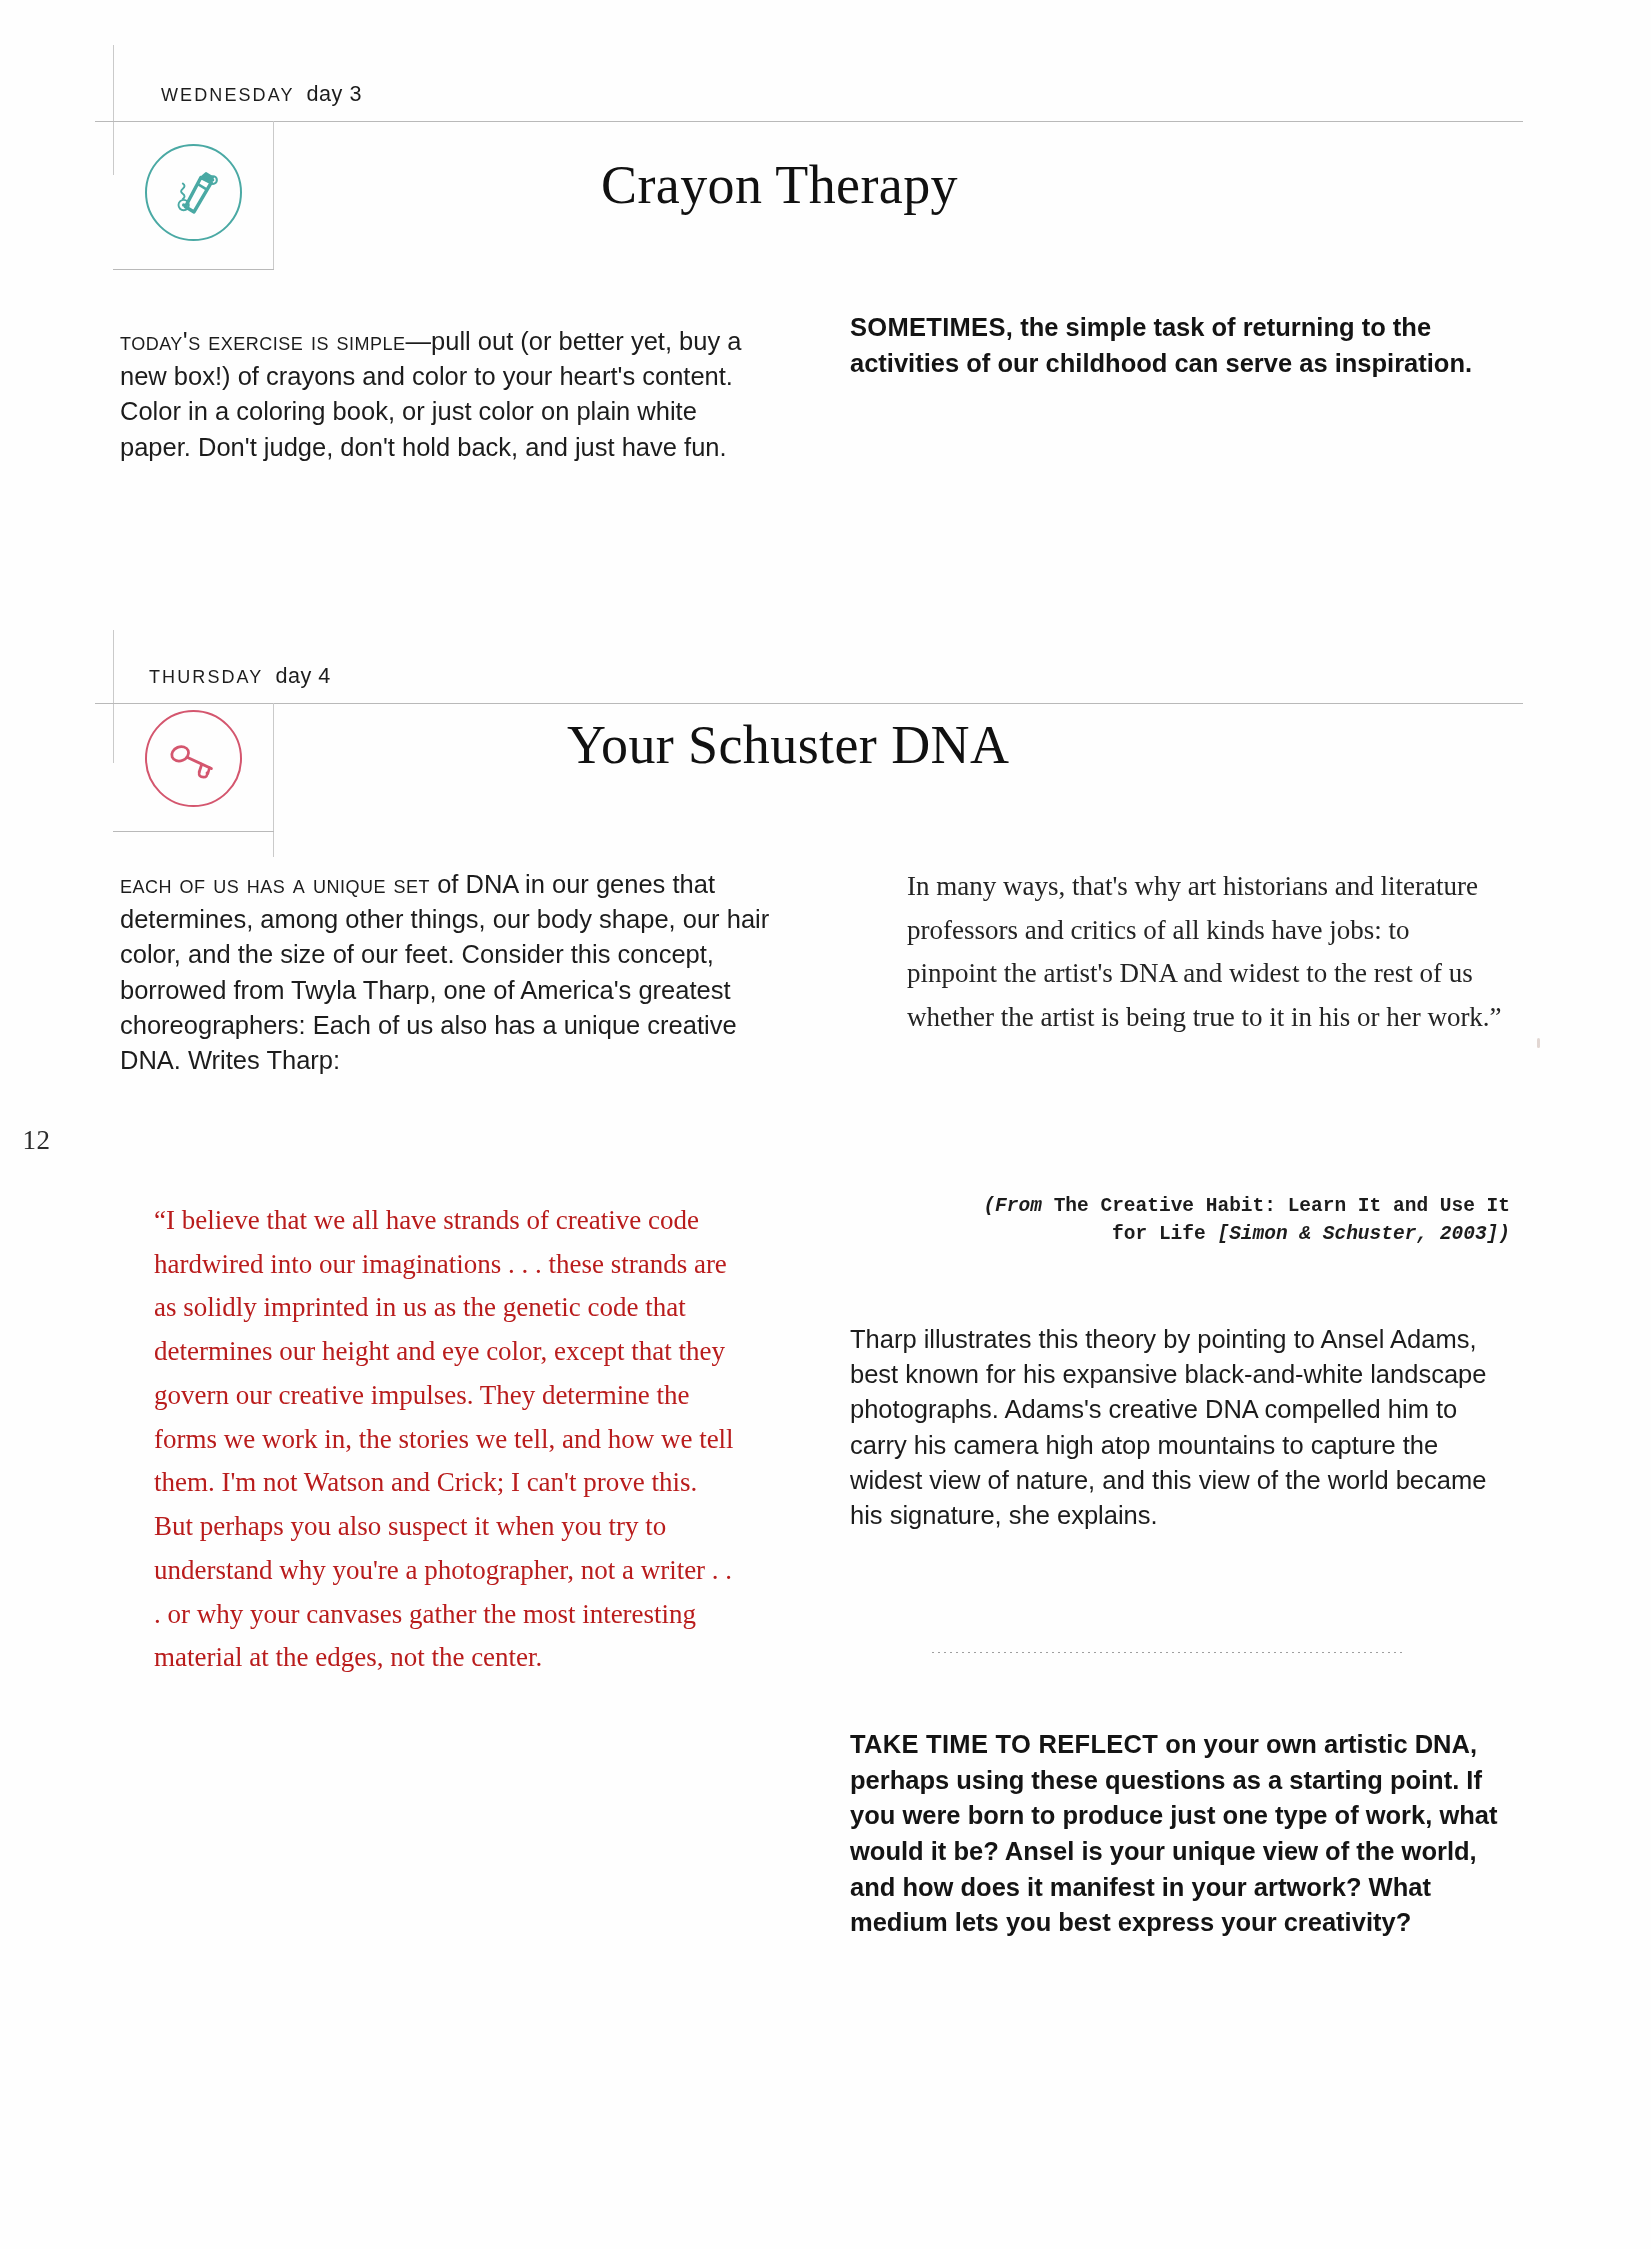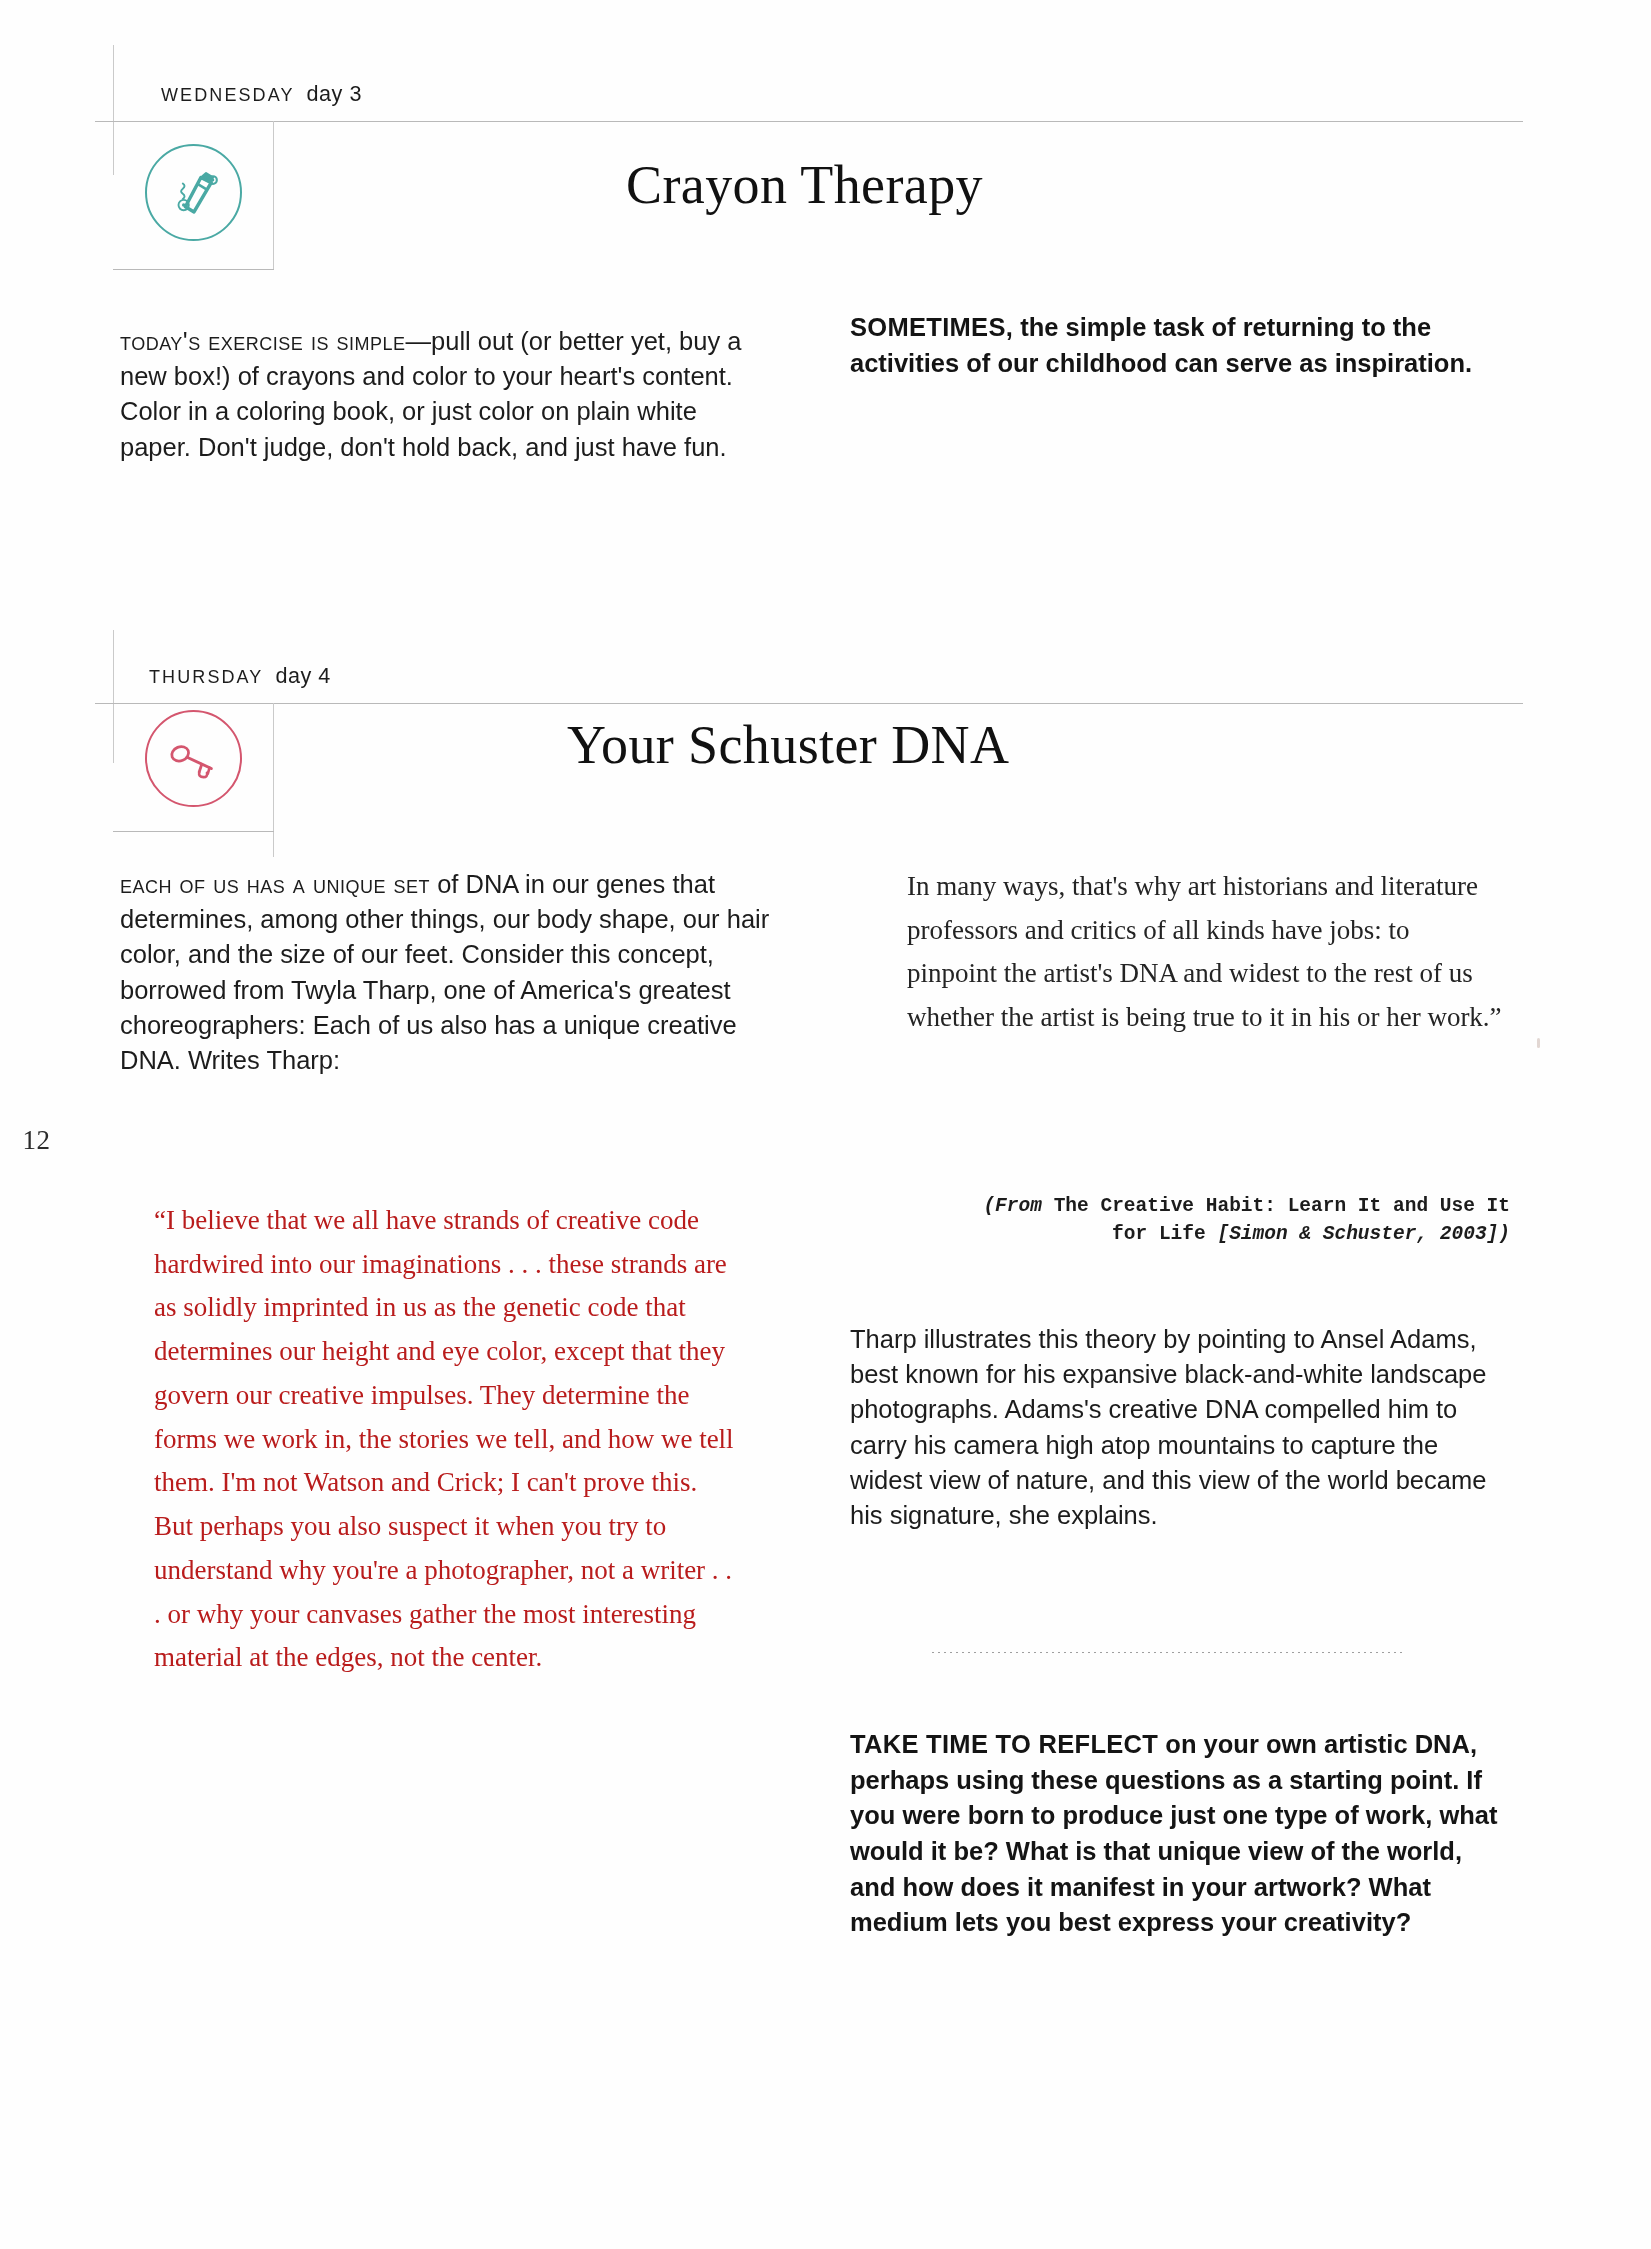--- a/index.html
+++ b/index.html
@@ -189,21 +189,21 @@
           <circle cx="58" cy="21" r="4.5" fill="none" stroke="#4aa9a4" stroke-width="2.5"></circle>
           <circle cx="58" cy="21" r="1.6" fill="#4aa9a4"></circle>
 
           <path d="M23 25 q4 3 0 6 q-4 3 0 6 q4 3 0 6" fill="none" stroke="#4aa9a4" stroke-width="2.2" stroke-linecap="round"></path>
           <circle cx="24" cy="50" r="6" fill="none" stroke="#4aa9a4" stroke-width="2.2"></circle>
           <circle cx="24" cy="50" r="2" fill="#4aa9a4"></circle>
         </svg>
       </div>
     </div>
 
-    <div class="title" style="left:626px; top:154px;">Crayon Therapy</div>
+    <div class="title" style="left:601px; top:154px;">Crayon Therapy</div>
 
     <div class="col body-sans" style="left:120px; top:310px; width:653px;margin-top:14px;">
       <span class="lead">Today's exercise is simple</span><span>—pull out (or better yet, buy a new box!) of crayons and color to your heart's content. Color in a coloring book, or just color on plain white paper. Don't judge, don't hold back, and just have fun.</span>
     </div>
 
     <div class="col body-sans-bold" style="left:850px; top:310px; width:658px;">
       <span class="lead">SOMETIMES,</span><span> the simple task of returning to the activities of our childhood can serve as inspiration.</span>
     </div>
   </div>
 
@@ -247,18 +247,18 @@
       <em>(From</em>
       <span>The Creative Habit: Learn It and Use It for Life</span>
       <em>[Simon &amp; Schuster, 2003])</em>
     </div>
 
     <div class="col body-sans" style="left:850px; top:1322px; width:662px;">Tharp illustrates this theory by pointing to Ansel Adams, best known for his expansive black-and-white landscape photographs. Adams's creative DNA compelled him to carry his camera high atop mountains to capture the widest view of nature, and this view of the world became his signature, she explains.</div>
 
     <div class="dotted-rule" style="left:930px; top:1651px; width:476px;"></div>
 
     <div class="col body-sans-bold" style="left:850px; top:1727px; width:662px;">
-      <span class="lead">TAKE TIME TO REFLECT</span><span> on your own artistic DNA, perhaps using these questions as a starting point. If you were born to produce just one type of work, what would it be? What is that unique view of the world, and how does it manifest in your artwork? What medium lets you best express your creativity?</span>
+      <span class="lead">TAKE TIME TO REFLECT</span><span> on your own artistic DNA, perhaps using these questions as a starting point. If you were born to produce just one type of work, what would it be? Ansel is your unique view of the world, and how does it manifest in your artwork? What medium lets you best express your creativity?</span>
     </div>
   </div>
 
 </div>
 
 
 </body></html>

